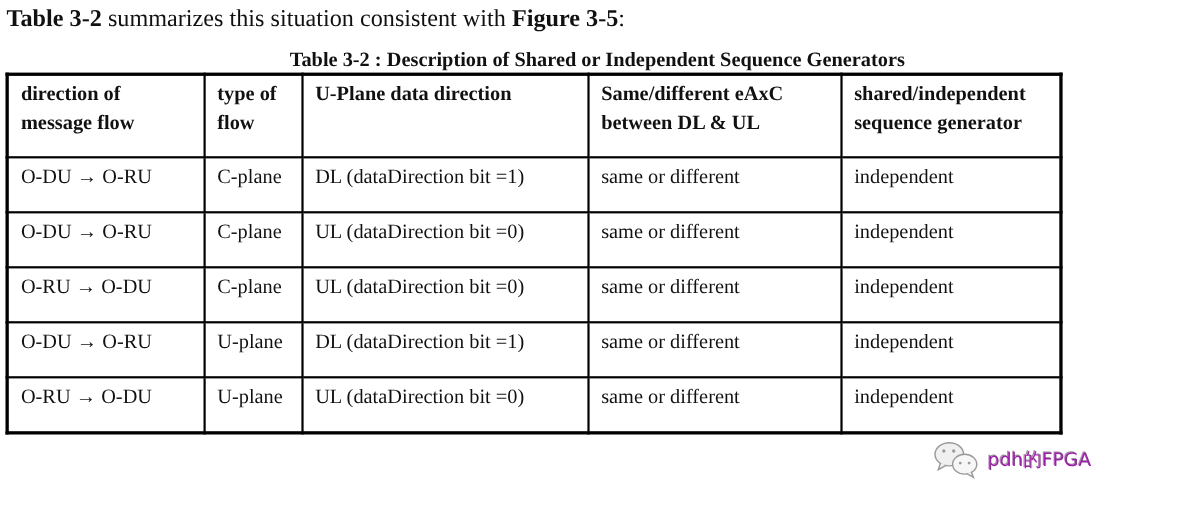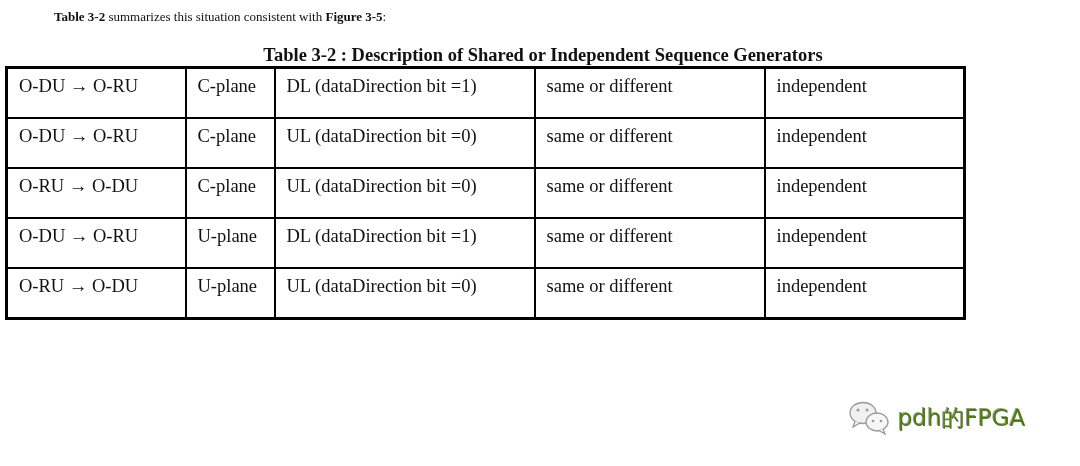--- a/index.html
+++ b/index.html
@@ -1,21 +1,21 @@
 <!DOCTYPE html>
 <html><head>
 <meta charset="utf-8">
 <style>
   html, body { margin: 0; padding: 0; background: #ffffff; }
   body {
     width: 1080px; height: 466px; position: relative; overflow: hidden;
     font-family: "Liberation Serif", "DejaVu Serif", serif; color: #111;
   }
   .intro {
-    position: absolute; left: 6px; top: 6px; font-size: 13px; line-height: 22px; margin-left: 48px;
+    position: absolute; left: 6px; top: 6px; font-size: 22px; line-height: 22px;
   }
   .intro b { font-weight: bold; }
   .caption {
     position: absolute; left: 0; top: 44px; width: 1086px; text-align: center;
     font-weight: bold; font-size: 18.5px; line-height: 22px;
   }
   table.t {
     position: absolute; left: 5px; top: 66px;
     border-collapse: collapse; table-layout: fixed;
     border: 3px solid #000;
@@ -24,41 +24,48 @@
     border: 2px solid #000; vertical-align: top; text-align: left;
     padding: 4px 10px 0 11px; font-size: 18.5px; line-height: 26px;
   }
   table.t th { font-weight: bold; height: 69px; }
   table.t td { height: 44px; font-family: Liberation Serif, serif; }
   .c1 { width: 179px; } .c2 { width: 89px; } .c3 { width: 260px; }
   .c4 { width: 230px; } .c5 { width: 200px; }
   .watermark {
     position: absolute; left: 848px; top: 400px; height: 36px;
     display: flex; align-items: center; gap: 6px;
-    color: #4d7c0f; font-family: "DejaVu Sans", sans-serif; font-size: 23px;
+    color: #a21caf; font-family: "DejaVu Sans", sans-serif; font-size: 17px;
     text-shadow: -1px -1px 0 #9a9a9a, 1px 1px 0 #fff;
   }
   .watermark svg { display: block; }
 </style>
 </head>
 <body>
 
 <div class="intro"><b>Table 3-2</b><span> summarizes this situation consistent with </span><b>Figure 3-5</b><span>:</span></div>
 
 <div class="caption">Table 3-2 : Description of Shared or Independent Sequence Generators</div>
 
 <table class="t">
   <colgroup>
     <col class="c1">
       <col class="c2">
       <col class="c3">
       <col class="c4">
       <col class="c5">
   </colgroup>
   <tbody>
+      <tr>
+    <th>direction of message flow</th>
+    <th>type of flow</th>
+    <th>U-Plane data direction</th>
+    <th>Same/different eAxC between DL &amp; UL</th>
+    <th>shared/independent sequence generator</th>
+  </tr>
   <tr>
     <td>O-DU → O-RU</td>
     <td>C-plane</td>
     <td>DL (dataDirection bit =1)</td>
     <td>same or different</td>
     <td>independent</td>
   </tr>
   <tr>
     <td>O-DU → O-RU</td>
     <td>C-plane</td>

